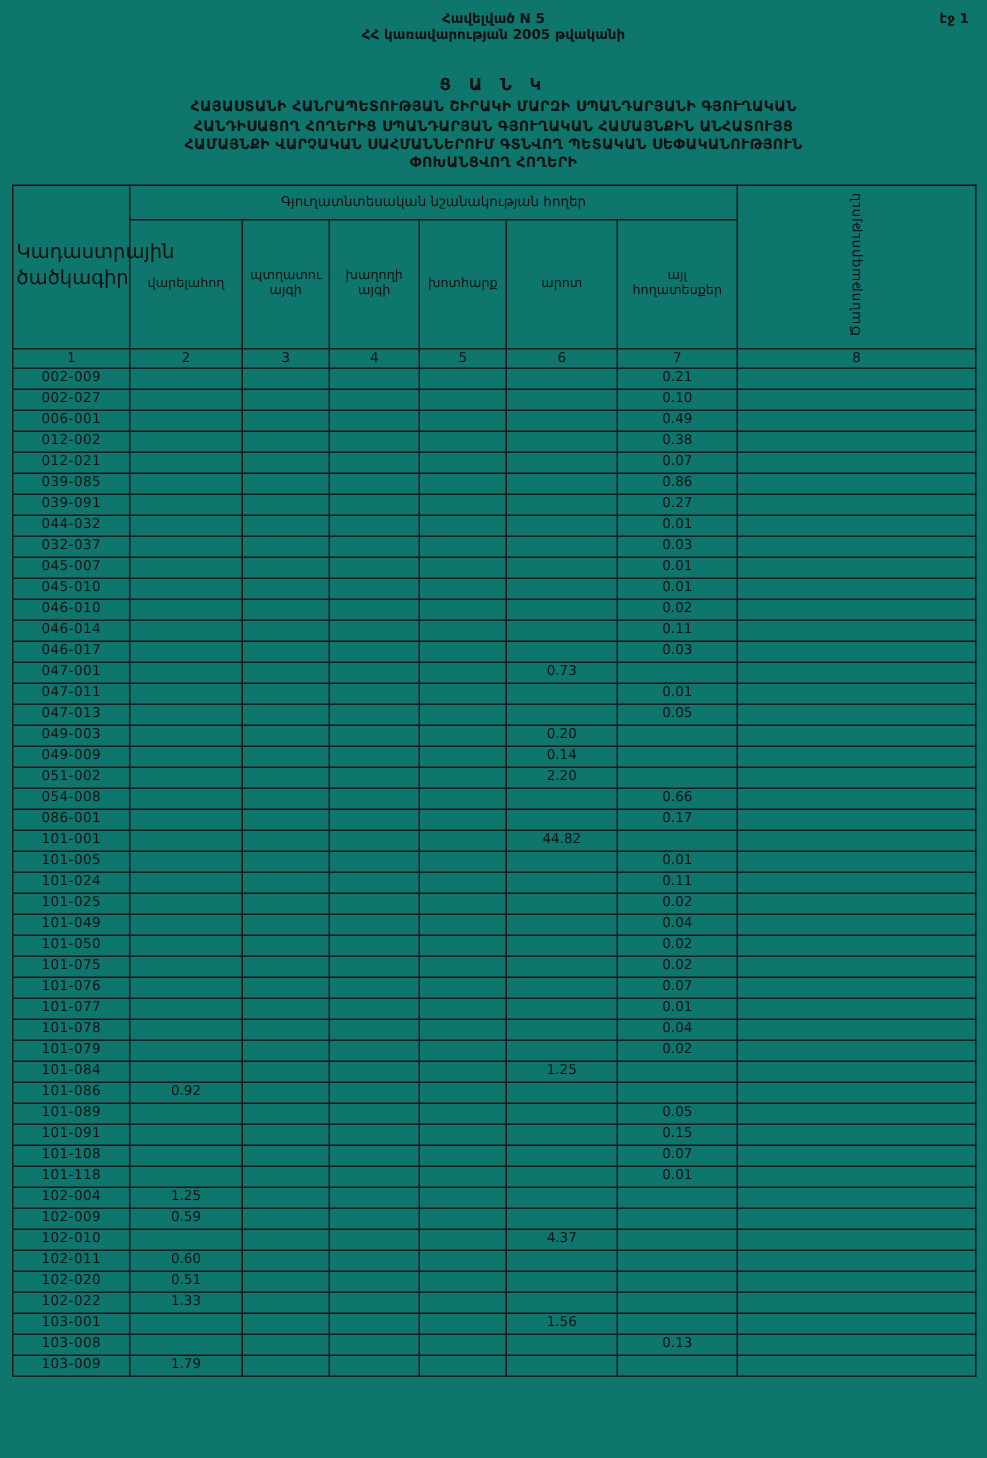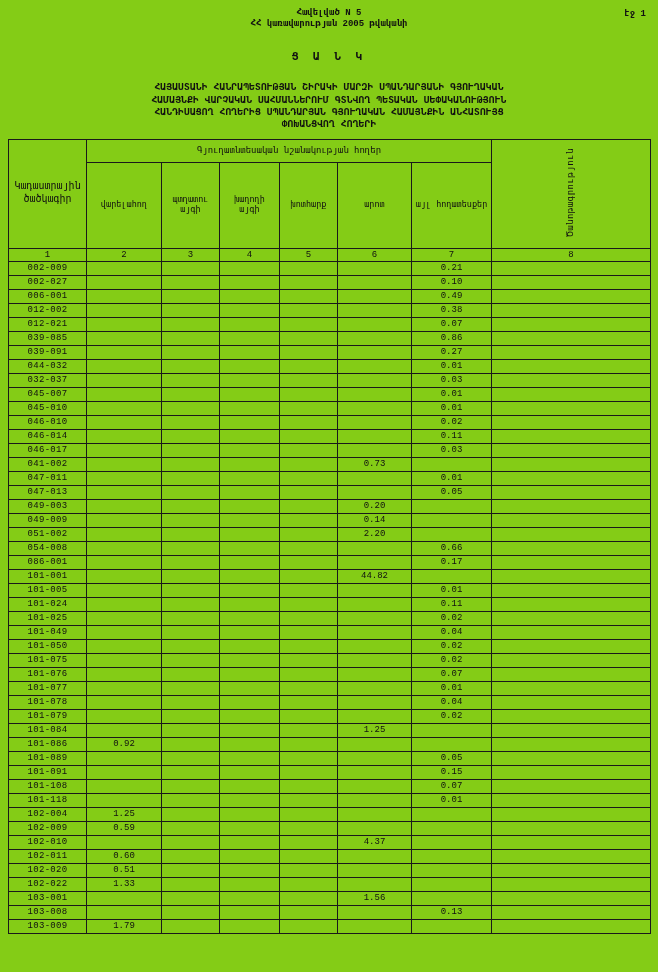--- a/index.html
+++ b/index.html
@@ -1,38 +1,38 @@
 <!DOCTYPE html>
 <html><head>
 <meta charset="utf-8">
 <style>
   * { margin:0; padding:0; box-sizing:border-box; }
   html,body { background:#e8e8e4; }
   body { font-family:"DejaVu Sans", sans-serif; color:#111; }
   .page {
-    width:658px; height:972px; margin:0 auto; background:#84cc16;
-    position:relative; padding:6px 8px; overflow:hidden;font-family:Liberation Mono, monospace;
+    width:658px; height:972px; margin:0 auto; background:#0f766e;
+    position:relative; padding:6px 8px; overflow:hidden;
   }
   .top-area { position:relative; height:38px; }
   .appendix {
     position:absolute; left:0; right:0; top:2px;
     text-align:center; font-size:9px; font-weight:bold; line-height:1.2;
   }
   .appendix div { white-space:nowrap; }
   .page-num { position:absolute; top:2px; right:4px; font-size:9px; font-weight:bold; }
   .title-block { text-align:center; font-weight:bold; margin-top:6px; line-height:1.3; }
-  .title-caption { font-size:11px; letter-spacing:4px; margin-bottom:18px; }
+  .title-caption { font-size:11px; letter-spacing:4px; margin-bottom:2px; }
   .title-line { font-size:9.5px; letter-spacing:0.2px; }
 
   table { border-collapse:collapse; table-layout:fixed; width:642px; margin-top:7px; }
   th, td { border:1px solid #1a1a1a; font-size:9px; padding:0 2px; text-align:center; vertical-align:middle; }
   th { font-weight:normal; }
   .group-header-cell { height:23px; font-size:9px; }
   .sub-header-row th { height:86px; font-size:8.5px; line-height:1.2; }
-  .col-code-header { font-size:10px; line-height:1.25; }
+  .col-code-header { font-size:13px; line-height:1.25; }
   .note-header-cell { vertical-align:middle; }
   .vert {
     display:inline-block;
     writing-mode:vertical-rl;
     transform:rotate(180deg);
     font-size:9px;
     letter-spacing:0.5px;
   }
   .num-row td { height:13px; line-height:12px; font-size:9px; }
   tbody td { height:14px; line-height:13px; font-size:9px; }
@@ -47,22 +47,22 @@
     <div class="appendix">
       <div>Հավելված N 5</div>
       <div>ՀՀ կառավարության 2005 թվականի</div>
     </div>
     <div class="page-num">էջ 1</div>
   </div>
 
   <div class="title-block">
     <div class="title-caption">Ց Ա Ն Կ</div>
     <div class="title-line">ՀԱՅԱՍՏԱՆԻ ՀԱՆՐԱՊԵՏՈՒԹՅԱՆ ՇԻՐԱԿԻ ՄԱՐԶԻ ՍՊԱՆԴԱՐՅԱՆԻ ԳՅՈՒՂԱԿԱՆ</div>
+    <div class="title-line">ՀԱՆԴԻՍԱՑՈՂ ՀՈՂԵՐԻՑ ՍՊԱՆԴԱՐՅԱՆ ԳՅՈՒՂԱԿԱՆ ՀԱՄԱՅՆՔԻՆ ԱՆՀԱՏՈՒՅՑ</div>
     <div class="title-line">ՀԱՄԱՅՆՔԻ ՎԱՐՉԱԿԱՆ ՍԱՀՄԱՆՆԵՐՈՒՄ ԳՏՆՎՈՂ ՊԵՏԱԿԱՆ ՍԵՓԱԿԱՆՈՒԹՅՈՒՆ</div>
-    <div class="title-line">ՀԱՆԴԻՍԱՑՈՂ ՀՈՂԵՐԻՑ ՍՊԱՆԴԱՐՅԱՆ ԳՅՈՒՂԱԿԱՆ ՀԱՄԱՅՆՔԻՆ ԱՆՀԱՏՈՒՅՑ</div>
     <div class="title-line">ՓՈԽԱՆՑՎՈՂ ՀՈՂԵՐԻ</div>
   </div>
 
   <table>
     <colgroup>
       <col style="width:78px">
       <col style="width:75px">
       <col style="width:58px">
       <col style="width:60px">
       <col style="width:58px">
@@ -232,21 +232,21 @@
           <td class="code-cell">046-017</td>
           <td></td>
           <td></td>
           <td></td>
           <td></td>
           <td></td>
           <td>0.03</td>
           <td></td>
         </tr>
         <tr>
-          <td class="code-cell">041-002</td>
+          <td class="code-cell">047-001</td>
           <td></td>
           <td></td>
           <td></td>
           <td></td>
           <td>0.73</td>
           <td></td>
           <td></td>
         </tr>
         <tr>
           <td class="code-cell">047-011</td>

